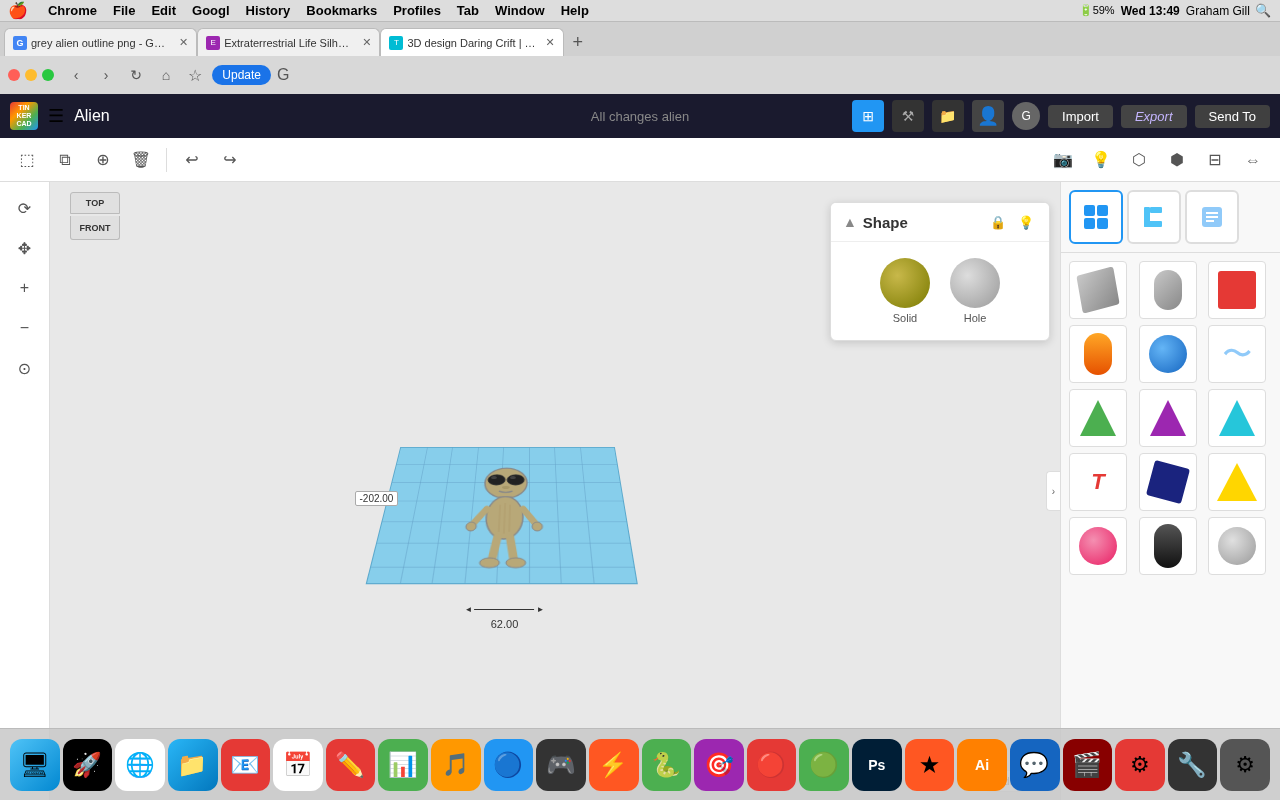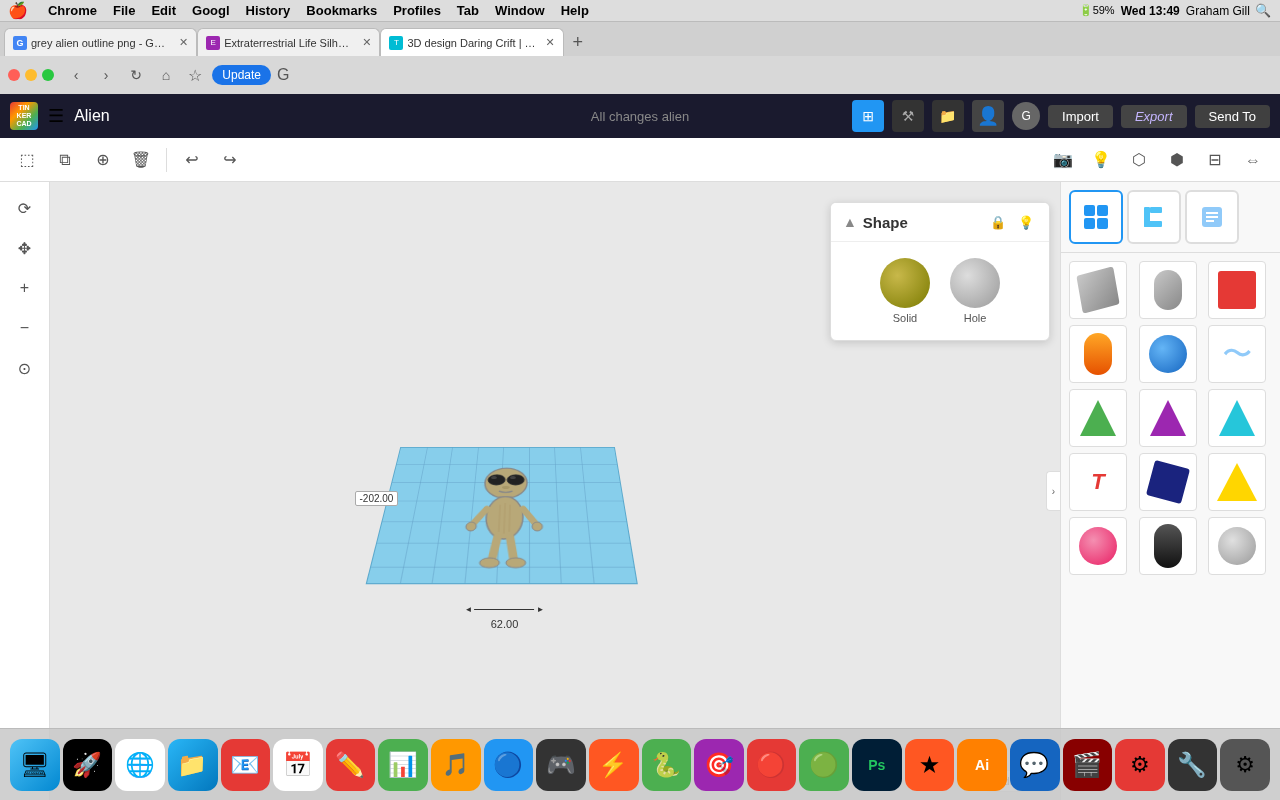--- a/index.html
+++ b/index.html
@@ -628,20 +628,28 @@
     <div class="left-panel">
       <button class="left-btn" title="Orbit">⟳</button>
       <button class="left-btn" title="Pan">✥</button>
       <button class="left-btn" title="Zoom In">+</button>
       <button class="left-btn" title="Zoom Out">−</button>
       <button class="left-btn" title="Fit All">⊙</button>
     </div>
 
     <div class="viewport">
 
+      <div class="view-cube">
+        <div class="cube-top">
+          <div class="cube-face top">TOP</div>
+        </div>
+        <div class="cube-top">
+          <div class="cube-face front">FRONT</div>
+        </div>
+      </div>
 
       <div class="canvas-area">
         <div class="scene-container">
 
           <div style="position:relative;">
             <div class="grid-plane">
 
               <div class="grid-lines-h">
                 <div class="grid-line-h" style="top:15%"></div>
                 <div class="grid-line-h" style="top:30%"></div>
@@ -871,21 +879,21 @@
   </div>
   <div class="dock-icon" style="background:#9c27b0;border-radius:12px;">
     <span style="font-size:24px;">🎯</span>
   </div>
   <div class="dock-icon" style="background:#e53935;border-radius:12px;">
     <span style="font-size:24px;">🔴</span>
   </div>
   <div class="dock-icon" style="background:#4caf50;border-radius:12px;">
     <span style="font-size:24px;">🟢</span>
   </div>
-  <div class="dock-icon" style="background:#001e36;border-radius:12px;color:#22c55e;font-size:14px;font-weight:bold;">Ps</div>
+  <div class="dock-icon" style="background:#001e36;border-radius:12px;color:#ffffff;font-size:14px;font-weight:bold;">Ps</div>
   <div class="dock-icon" style="background:#ff5722;border-radius:12px;">
     <span style="font-size:24px;">★</span>
   </div>
   <div class="dock-icon" style="background:#ff8000;border-radius:12px;color:white;font-size:14px;font-weight:bold;">Ai</div>
   <div class="dock-icon" style="background:#1565c0;border-radius:12px;">
     <span style="font-size:24px;">💬</span>
   </div>
   <div class="dock-icon" style="background:#880000;border-radius:12px;">
     <span style="font-size:24px;">🎬</span>
   </div>

